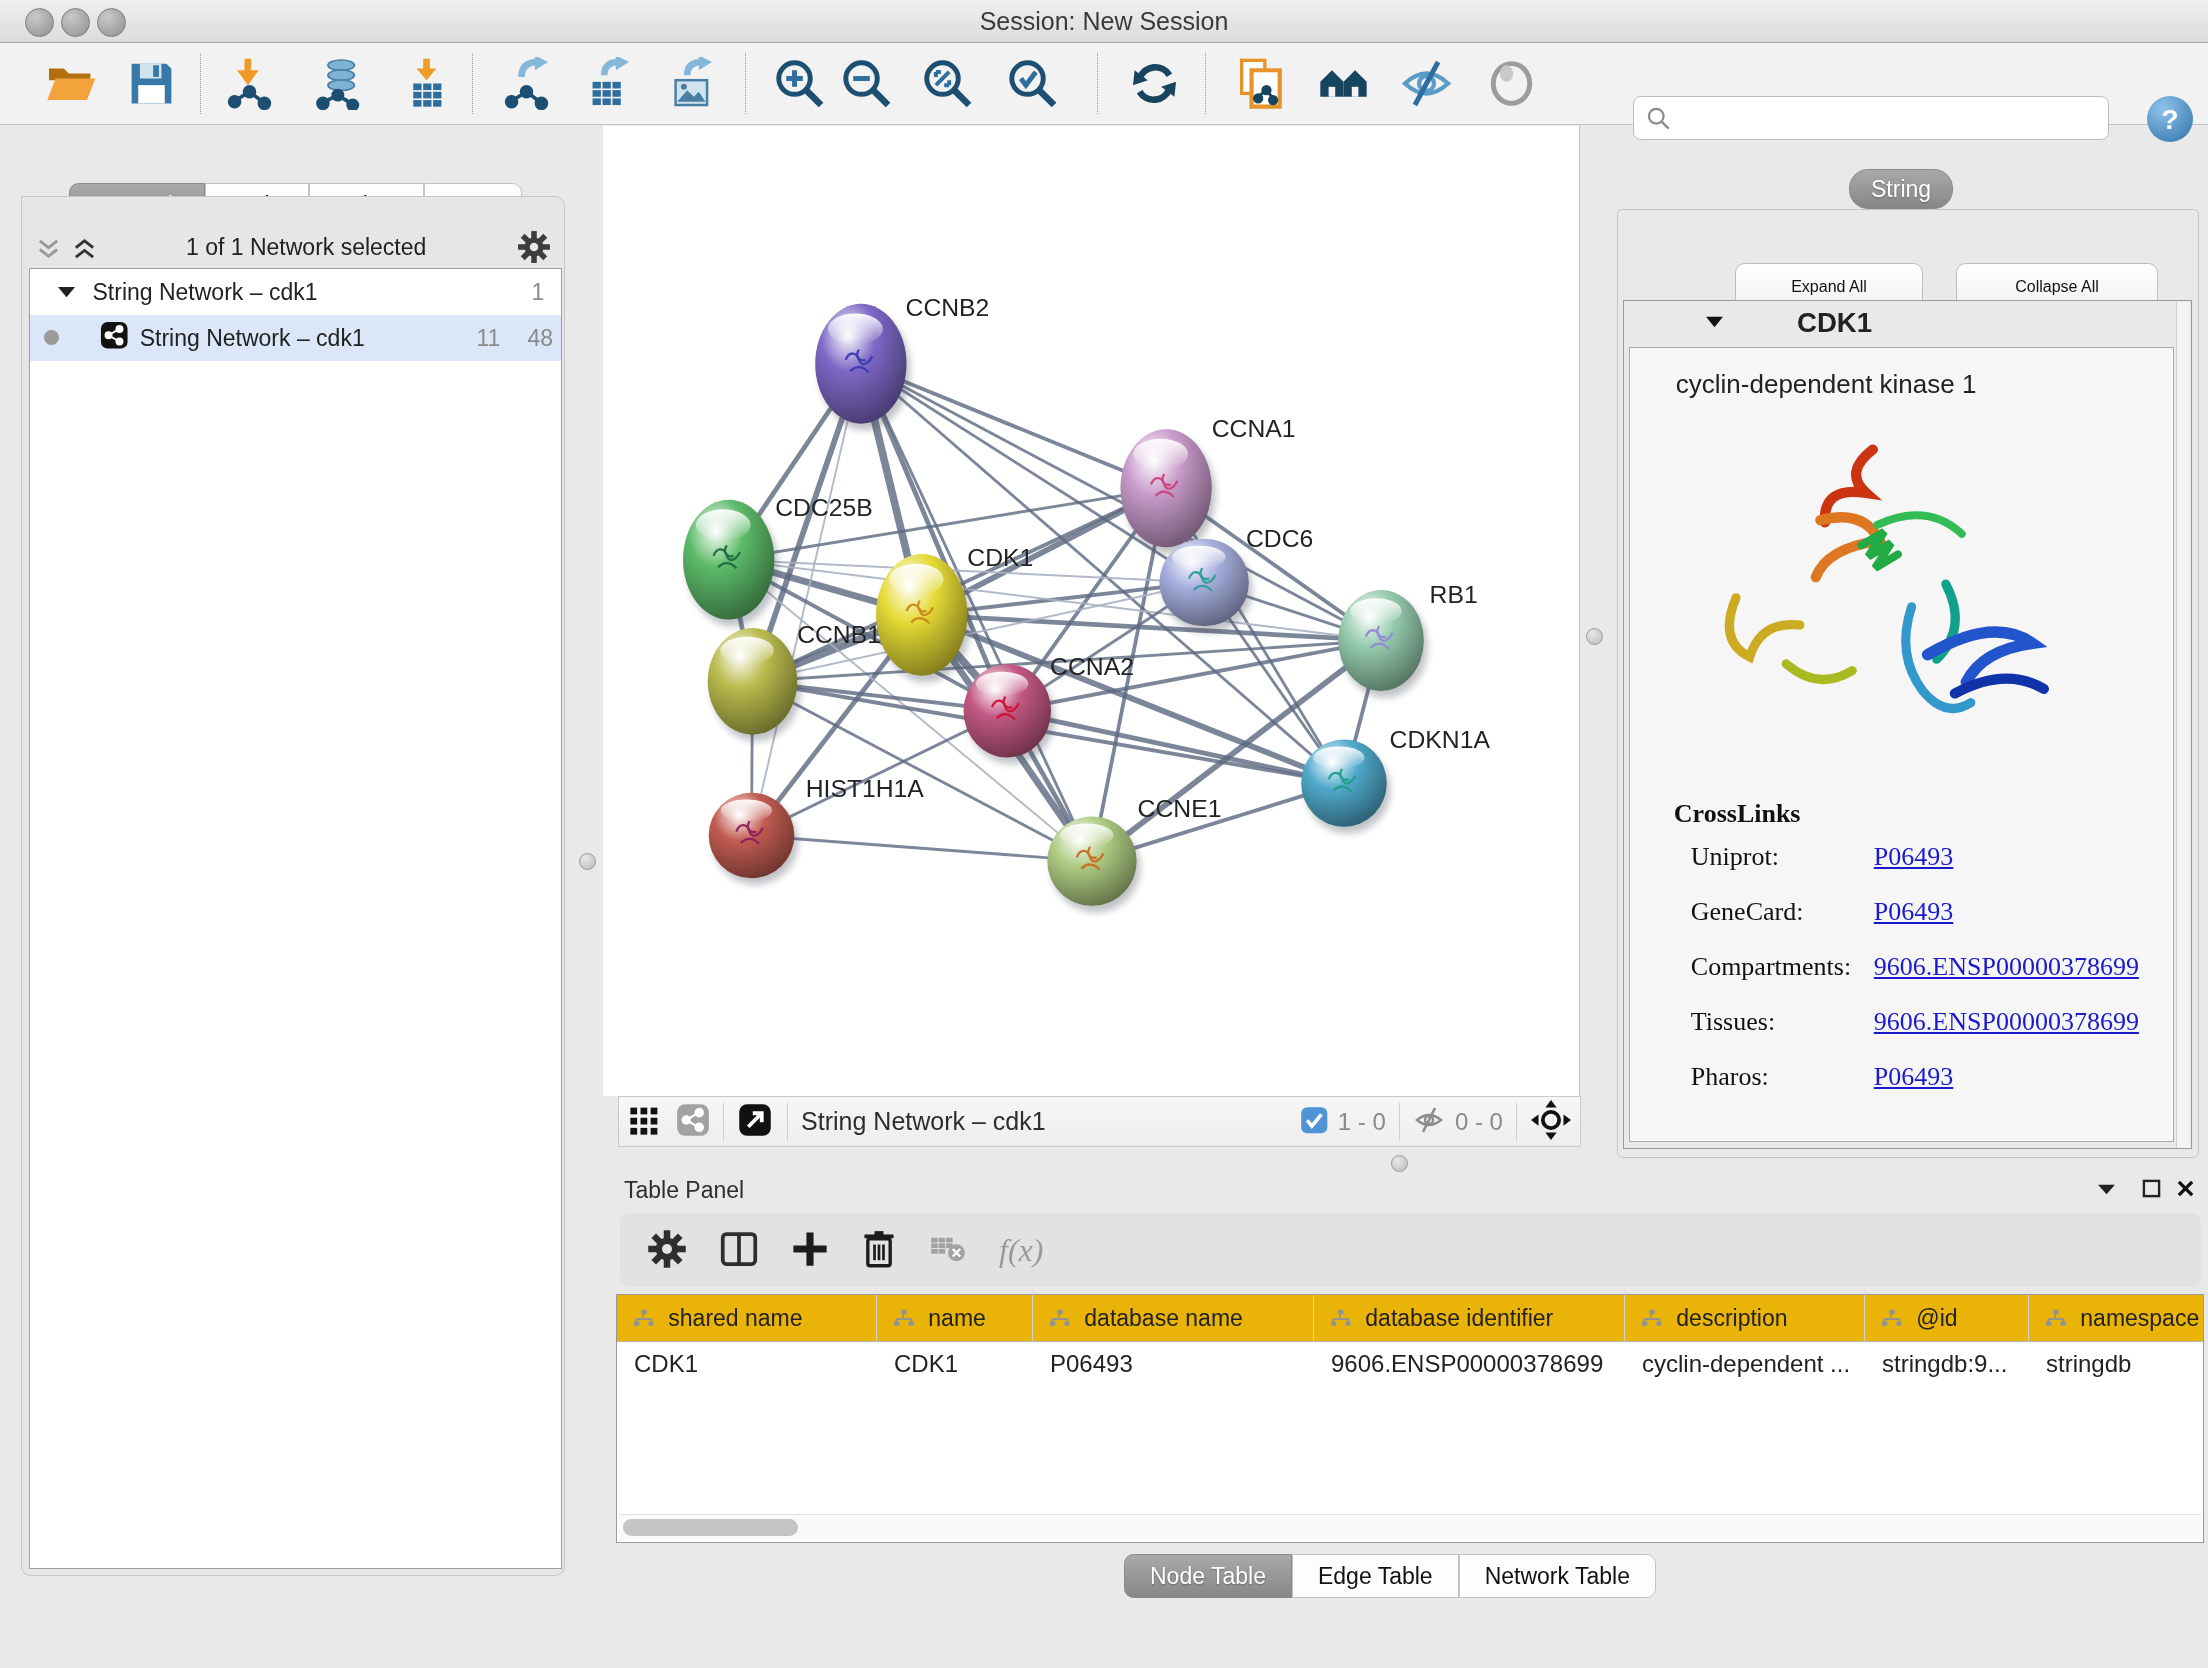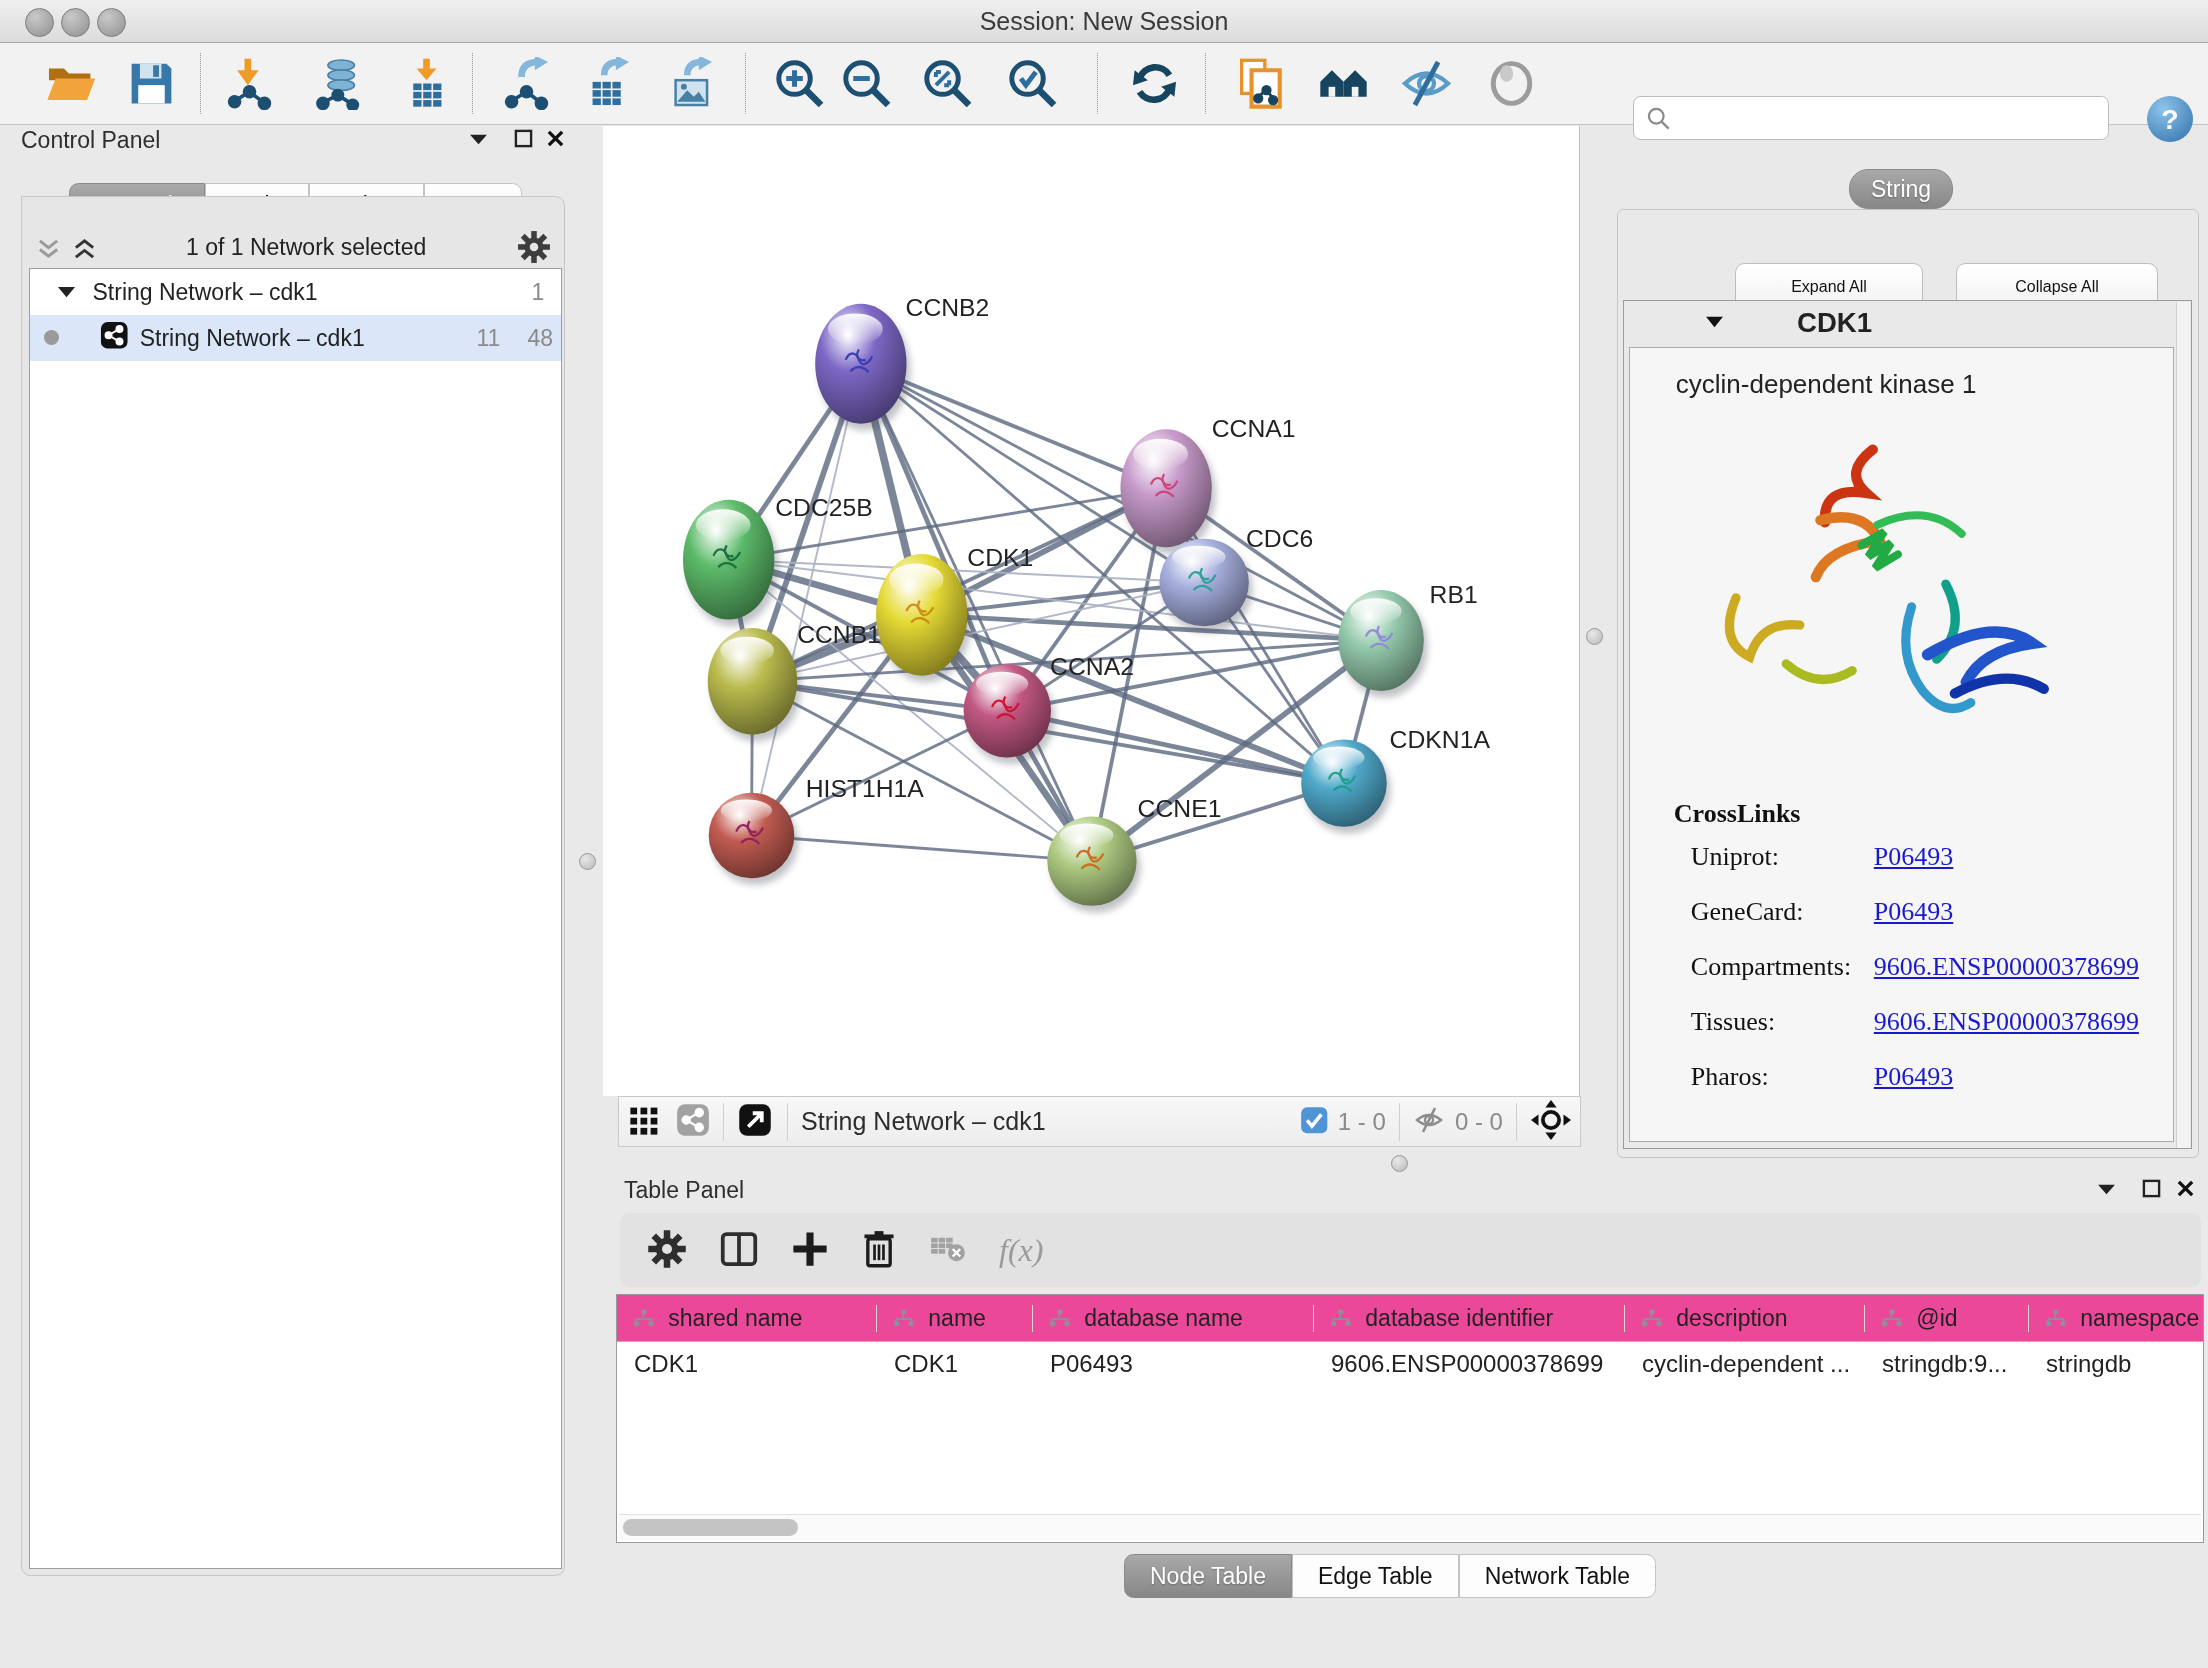--- a/index.html
+++ b/index.html
@@ -59,21 +59,21 @@
   .xl{font-family:"Liberation Serif",serif;font-size:26px;color:#111;}
   .xl-row{display:flex;margin-bottom:25px;}
   .xl-row .lab{width:183px;}
   .xl-row a{color:#1a1acd;text-decoration:underline;}
   .res-sb{left:2176px;top:302px;width:13.3px;height:846px;background:#f3f3f3;border-left:1px solid #cfcfcf;}
   
   .tblbar{left:620px;top:1213px;width:1581px;height:74px;background:#e2e2e2;border-radius:9.5px;
     display:flex;align-items:center;gap:32px;padding-left:27px;box-sizing:border-box;}
   .tbl{left:616px;top:1294px;width:1588px;height:249px;background:#fff;border:1.9px solid #9a9a9a;
     box-sizing:border-box;overflow:hidden;}
-  .thead{display:flex;height:46px;background:#ec4899;border-bottom:1.9px solid #b5b5b5;align-items:center;}
+  .thead{display:flex;height:46px;background:#eab308;border-bottom:1.9px solid #b5b5b5;}
   .th{display:flex;align-items:center;gap:13.3px;padding-left:15px;box-sizing:border-box;
     border-right:1px solid #d2d2d2;font-size:23px;color:#222;flex:none;}
   .tr{display:flex;height:44px;}
   .td{padding-left:17px;box-sizing:border-box;font-size:24px;display:flex;align-items:center;flex:none;
     white-space:nowrap;overflow:hidden;}
   .hscroll{position:absolute;left:1.9px;bottom:1.9px;right:1.9px;height:25px;background:#fafafa;border-top:1px solid #e0e0e0;}
   .hthumb{position:absolute;left:3.8px;top:3.8px;width:175px;height:17px;background:#c4c4c4;border-radius:8.6px;}
   
   .bbar{left:0;top:1611px;width:2208px;height:57px;background:#e9e9e9;border-top:1px solid #bdbdbd;}
   .sbtn{position:absolute;top:4.8px;width:55px;height:39px;background:linear-gradient(#fdfdfd,#efefef);
@@ -275,32 +275,20 @@
     <div class="search">
       <svg width="27" height="27" viewBox="0 0 24 24">
           <circle cx="10" cy="10" r="6.5" stroke="#8a8a8a" stroke-width="2" fill="none"></circle>
           <line x1="15" y1="15" x2="21" y2="21" stroke="#8a8a8a" stroke-width="2"></line>
         </svg>
       <input type="text" placeholder="" style="">
     </div>
     <div class="help">?</div>
   </div>
 
-  <div class="abs" style="left:21px;top:127px;width:552px">
-    <span class="ptitle">Control Panel</span>
-    <span style="position:absolute;left:447px;top:3.8px"><svg width="21" height="15" viewBox="0 0 22 16">
-          <polygon points="2,4 20,4 11,14" fill="#222"></polygon>
-        </svg></span>
-    <span style="position:absolute;left:493px;top:1.9px"><svg width="19" height="19" viewBox="0 0 20 20">
-          <rect x="2" y="2" width="16" height="16" fill="none" stroke="#222" stroke-width="2.5"></rect>
-        </svg></span>
-    <span style="position:absolute;left:525px;top:1.9px"><svg width="19" height="19" viewBox="0 0 20 20">
-          <path d="M3 3l14 14M17 3L3 17" stroke="#111" stroke-width="3.5"></path>
-        </svg></span>
-  </div>
   <div class="abs tabrow" style="left:69px;top:183px" id="ctrl-tabs"><span class="tab sel">Network</span><span class="tab">Style</span><span class="tab">Select</span><span class="tab">Sets</span></div>
   <div class="abs ctrl-sub"></div>
   <div class="abs" style="left:34px;top:230px;width:523px;height:40px">
     <span style="position:absolute;left:1.9px;top:7.6px"><svg width="25" height="23" viewBox="0 0 26 24">
           <g fill="none" stroke="#9a9a9a" stroke-width="3">
             <path d="M4 3l9 7 9-7"></path>
             <path d="M4 12l9 7 9-7"></path>
           </g>
         </svg></span>
     <span style="position:absolute;left:38px;top:7.6px"><svg width="25" height="23" viewBox="0 0 26 24">

